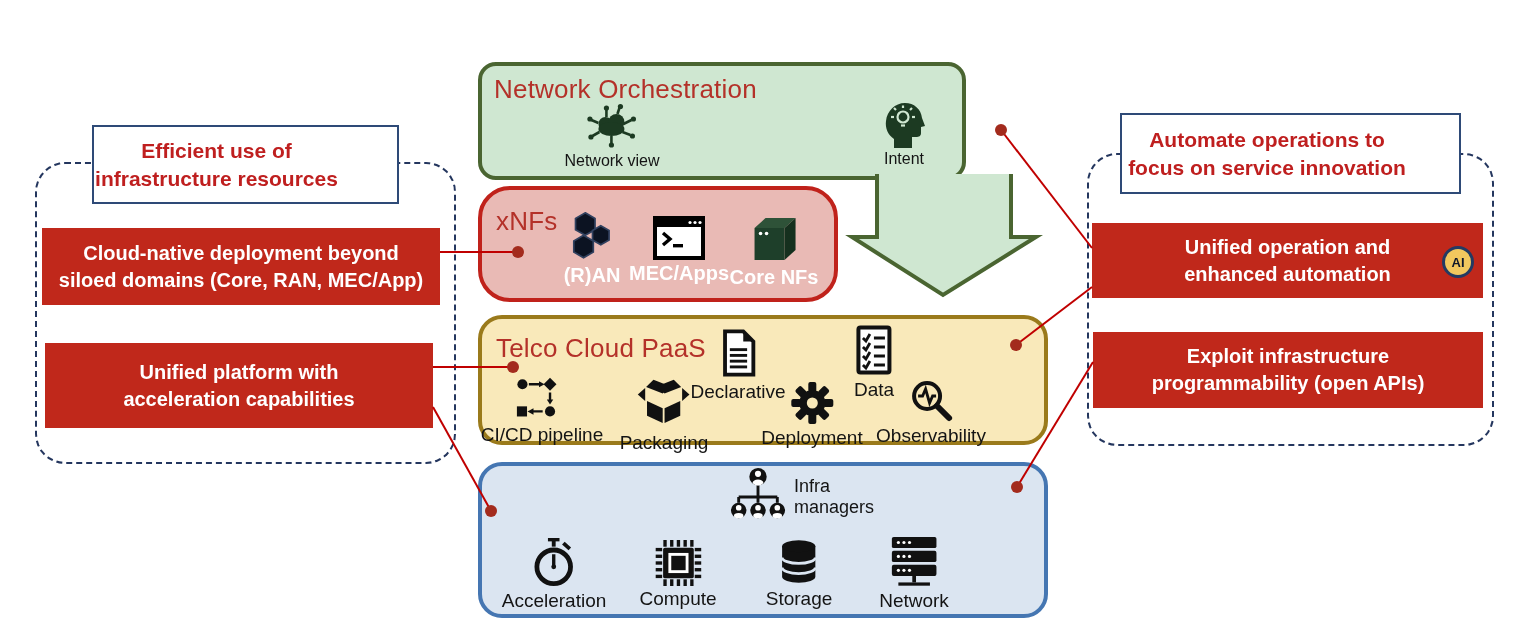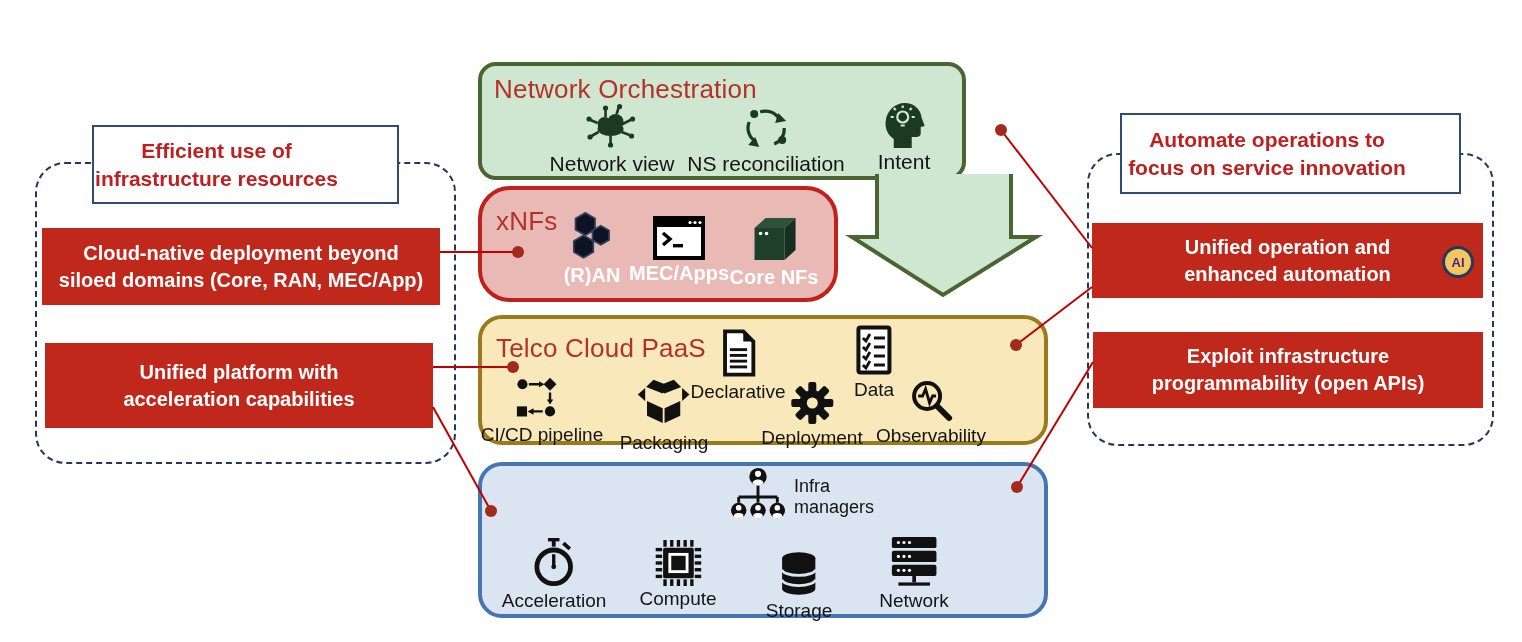--- a/index.html
+++ b/index.html
@@ -7,36 +7,36 @@
           font-family:"Liberation Sans",sans-serif;}
   .abs{position:absolute;}
   
   .layer{position:absolute;box-sizing:border-box;border-radius:22px;}
   .layer-title{position:absolute;font-size:26px;font-weight:500;letter-spacing:.2px;color:#b43129;white-space:nowrap;}
   .green-box{left:478px;top:62px;width:488px;height:118px;background:#cfe7d1;border:4px solid #4a6531;border-radius:18px;z-index:2;}
   .xnfs-box{left:478px;top:186px;width:360px;height:116px;background:#e9bab5;border:4px solid #c0221b;border-radius:32px;z-index:4;}
   .paas-box{left:478px;top:315px;width:570px;height:130px;background:#f9e9ba;border:4px solid #9a7a1b;border-radius:24px;z-index:4;}
   .infra-box{left:478px;top:462px;width:570px;height:156px;background:#dbe5f1;border:4px solid #4576b2;border-radius:24px;z-index:4;}
   .icon-group{position:absolute;display:flex;flex-direction:column;align-items:center;transform:translateX(-50%);}
-  .icon-label{margin-top:2px;font-size:21px;color:#141414;white-space:nowrap;}
+  .icon-label{margin-top:2px;font-size:16px;color:#141414;white-space:nowrap;}
   .paas-label,.infra-label{font-size:19px;}
   .white-label{font-size:20px;font-weight:bold;color:#ffffff;}
   .managers-row{position:absolute;display:flex;align-items:center;gap:8px;}
   .managers-label{font-size:18px;color:#141414;line-height:1.15;width:92px;}
   
   .dashed-box{position:absolute;border:2px dashed #24365e;border-radius:30px;z-index:1;}
   .heading-box{position:absolute;background:#ffffff;border:2px solid #2e4a77;z-index:3;
                display:flex;align-items:center;text-align:center;}
   .heading-text{color:#bf1f1f;font-weight:bold;font-size:21px;line-height:1.3;}
   .note-box{position:absolute;background:#c0281b;z-index:3;display:flex;align-items:center;justify-content:center;text-align:center;}
   .note-text{color:#ffffff;font-weight:bold;font-size:20px;line-height:1.35;}
   .ai-badge{position:absolute;left:1442px;top:246px;width:32px;height:32px;border-radius:50%;
             background:#f2c75e;border:3px solid #233a63;box-sizing:border-box;z-index:6;
             display:flex;align-items:center;justify-content:center;
-            font-size:13px;font-weight:bold;color:#4c1d95;}
+            font-size:13px;font-weight:bold;color:#0f172a;}
   svg{display:block;}
 </style>
 </head>
 <body>
 
 <div class="canvas">
 
   <div class="layer green-box">
     <div class="layer-title" style="left:12px;top:8px;">Network Orchestration</div>
 
@@ -60,36 +60,20 @@
             <circle cx="47" cy="17" r="2.6"></circle>
           <circle cx="46" cy="34" r="2.6"></circle>
             <circle cx="25" cy="43" r="2.6"></circle>
             <circle cx="4.5" cy="35" r="2.6"></circle>
           <circle cx="3.5" cy="17" r="2.6"></circle>
         </g>
       </svg>
       <div class="icon-label">Network view</div>
     </div>
 
-    <div class="icon-group" style="left:284px;top:40px;">
-      <svg width="44" height="44" viewBox="0 0 44 44">
-        <g stroke="#1c3a22" stroke-width="3.2" fill="none">
-          <path d="M16 6 A16 16 0 0 1 35 13"></path>
-          <path d="M40 22 A16 16 0 0 1 30 38"></path>
-          <path d="M12 36 A16 16 0 0 1 5 16"></path>
-        </g>
-        <g fill="#1c3a22">
-          <circle cx="10" cy="8" r="4"></circle>
-            <circle cx="38" cy="34" r="4"></circle>
-          <polygon points="34,7 42,15 31,17"></polygon>
-          <polygon points="15,41 4,39 11,31"></polygon>
-        </g>
-      </svg>
-      <div class="icon-label">NS reconciliation</div>
-    </div>
 
     <div class="icon-group" style="left:422px;top:34px;">
       <svg width="42" height="48" viewBox="0 0 42 48">
         <path d="M11 48 V39 C5 35 2 28 3 21 C4 11 12 3 22 3 C31 3 38 9 39 18 L42 26 L38 27 V33 C38 36 36 37 33 37 H29 V48 Z" fill="#1c3a22"></path>
         <g stroke="#cfe7d1" stroke-width="2.2" fill="none">
           <circle cx="20" cy="17" r="5.5"></circle>
           <line x1="20" y1="8" x2="20" y2="5.5"></line>
             <line x1="27" y1="10" x2="29" y2="8"></line>
           <line x1="13" y1="10" x2="11" y2="8"></line>
             <line x1="29" y1="17" x2="32" y2="17"></line>
@@ -307,21 +291,21 @@
             <rect x="41" y="22.25" width="7" height="3.5"></rect>
             <rect x="41" y="29.25" width="7" height="3.5"></rect>
             <rect x="41" y="36.25" width="7" height="3.5"></rect>
           <rect x="8" y="8" width="32" height="32" rx="2"></rect>
         </g>
         <rect x="15" y="15" width="18" height="18" fill="none" stroke="#ffffff" stroke-width="3"></rect>
       </svg>
       <div class="icon-label infra-label">Compute</div>
     </div>
 
-    <div class="icon-group" style="left:317px;top:84px;">
+    <div class="icon-group" style="left:317px;top:72px;">
       <svg width="42" height="48" viewBox="0 0 44 52">
         <path d="M4 9 L4 42 A18 6.5 0 0 0 40 42 L40 9" fill="#111111"></path>
         <ellipse cx="22" cy="9" rx="18" ry="6.5" fill="#111111"></ellipse>
         <path d="M4 21 a18 6.5 0 0 0 36 0" stroke="#dbe5f1" stroke-width="3" fill="none"></path>
         <path d="M4 32 a18 6.5 0 0 0 36 0" stroke="#dbe5f1" stroke-width="3" fill="none"></path>
       </svg>
       <div class="icon-label infra-label">Storage</div>
     </div>
 
     <div class="icon-group" style="left:432px;top:70px;">

